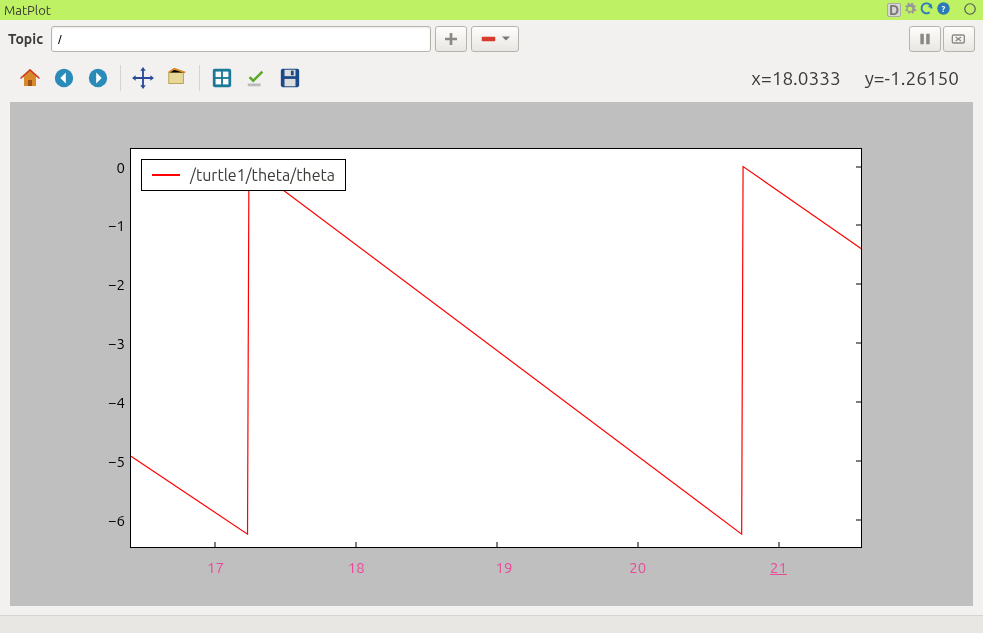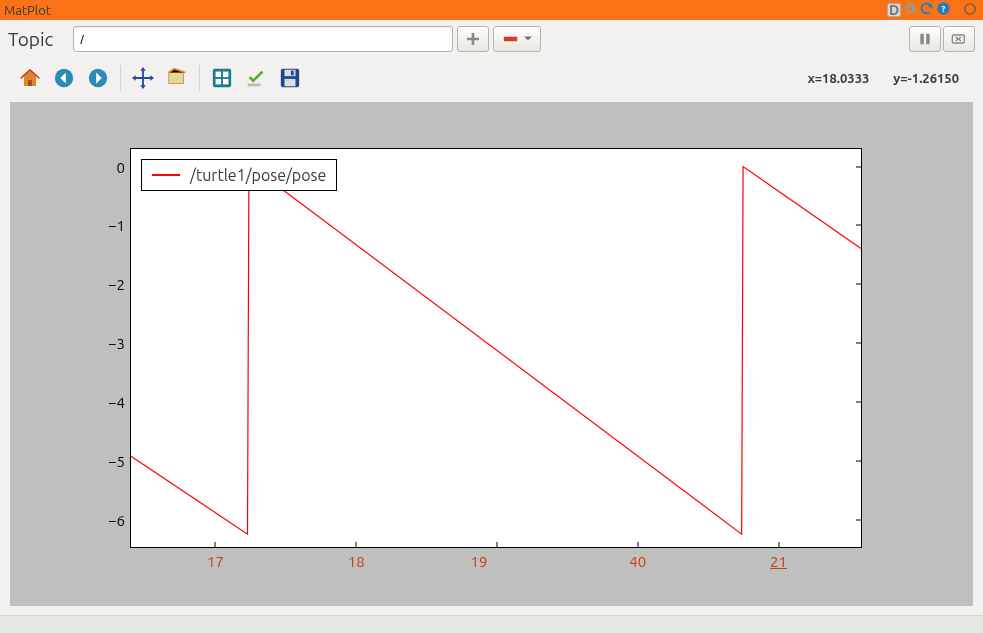--- a/index.html
+++ b/index.html
@@ -11,32 +11,32 @@
     color: #3c3b37;
     width: 983px;
     height: 633px;
     overflow: hidden;
   }
   .title-bar {
     display: flex;
     justify-content: space-between;
     align-items: center;
     padding: 2px 6px 2px 4px;
-    background: #f97316;
+    background: #bef264;
     height: 20px;
   }
   .title-bar-icons { display: flex; align-items: center; gap: 2px; }
   .title-bar-icons span { font-size: 14px; }
   .topic-row {
     display: flex;
     align-items: center;
     gap: 4px;
     padding: 6px 8px;
   }
-  .topic-label { font-size: 19px; margin-right: 16px; }
+  .topic-label { font-size: 14px; margin-right: 4px; font-weight: bold; }
   .topic-input {
     width: 380px;
     height: 26px;
     padding: 2px 6px;
     border: 1px solid #b6b3ac;
     border-radius: 3px;
     background: #fff;
     box-shadow: inset 0 1px 2px rgba(0,0,0,0.08);
   }
   .btn {
@@ -70,26 +70,25 @@
     border-radius: 2px;
   }
   .tb-sep {
     width: 1px;
     height: 26px;
     background: #d6d4cf;
     margin: 0 2px;
   }
   .coords {
     margin-left: auto;
-    font-size: 13px;
+    font-size: 19px;
     color: #3c3b37;
     display: flex;
     gap: 24px;
     padding-right: 10px;
-    font-weight: bold;
   }
   .plot-area {
     margin: 0 10px 10px 10px;
     background: #bfbfbf;
     height: 504px;
     position: relative;
   }
   .axes {
     position: absolute;
     left: 120px;
@@ -114,22 +113,22 @@
     right: 0;
     width: 5px;
     height: 1px;
     background: #000;
   }
   .x-tick {
     position: absolute;
     top: 100%;
     transform: translateX(-50%);
     font-size: 15px;
-    padding-top: 6px;
-    color: #c2410c;
+    padding-top: 12px;
+    color: #ec4899;
   }
   .x-tick-mark {
     position: absolute;
     bottom: 0;
     width: 1px;
     height: 5px;
     background: #000;
   }
   .legend {
     position: absolute;
@@ -296,42 +295,42 @@
   </div>
 </div>
 
 <div class="plot-area">
   <div class="axes">
     <svg class="line-plot" viewBox="0 0 732 400" preserveAspectRatio="none">
       <polyline id="series0" fill="none" stroke="#ff0000" stroke-width="1.2" points="0,308.82352941176475 116.83846153846173,387.05882352941177 118.24615384615377,17.64705882352939 140.7692307692307,32.35294117647055 612.3461538461537,387.05882352941177 613.7538461538462,17.64705882352939 732,100"></polyline>
     </svg>
     <div class="legend">
       <span class="legend-line"></span>
-      <span>/turtle1/pose/pose</span>
+      <span>/turtle1/theta/theta</span>
     </div>
   <div class="y-tick" style="top: 17.6471px;">0</div>
       <div class="y-tick-mark" style="top: 17.6471px; transform: translateY(-0.5px);"></div>
       <div class="y-tick" style="top: 76.4706px;">−1</div>
       <div class="y-tick-mark" style="top: 76.4706px; transform: translateY(-0.5px);"></div>
       <div class="y-tick" style="top: 135.294px;">−2</div>
       <div class="y-tick-mark" style="top: 135.294px; transform: translateY(-0.5px);"></div>
       <div class="y-tick" style="top: 194.118px;">−3</div>
       <div class="y-tick-mark" style="top: 194.118px; transform: translateY(-0.5px);"></div>
       <div class="y-tick" style="top: 252.941px;">−4</div>
       <div class="y-tick-mark" style="top: 252.941px; transform: translateY(-0.5px);"></div>
       <div class="y-tick" style="top: 311.765px;">−5</div>
       <div class="y-tick-mark" style="top: 311.765px; transform: translateY(-0.5px);"></div>
       <div class="y-tick" style="top: 370.588px;">−6</div>
       <div class="y-tick-mark" style="top: 370.588px; transform: translateY(-0.5px);"></div>
       <div class="x-tick" style="left: 84.4615px;">17</div>
       <div class="x-tick-mark" style="left: 84.4615px; transform: translateX(-0.5px);"></div>
       <div class="x-tick" style="left: 225.231px;">18</div>
       <div class="x-tick-mark" style="left: 225.231px; transform: translateX(-0.5px);"></div>
-      <div class="x-tick" style="left: 348px;">19</div>
+      <div class="x-tick" style="left: 373px;">19</div>
       <div class="x-tick-mark" style="left: 366px; transform: translateX(-0.5px);"></div>
-      <div class="x-tick" style="left: 506.769px;">40</div>
+      <div class="x-tick" style="left: 506.769px;">20</div>
       <div class="x-tick-mark" style="left: 506.769px; transform: translateX(-0.5px);"></div>
       <div class="x-tick" style="left: 647.538px; text-decoration: underline;">21</div>
       <div class="x-tick-mark" style="left: 647.538px; transform: translateX(-0.5px);"></div>
     </div>
 </div>
 
 <div class="footer-bar"></div>
 
 </body></html>

